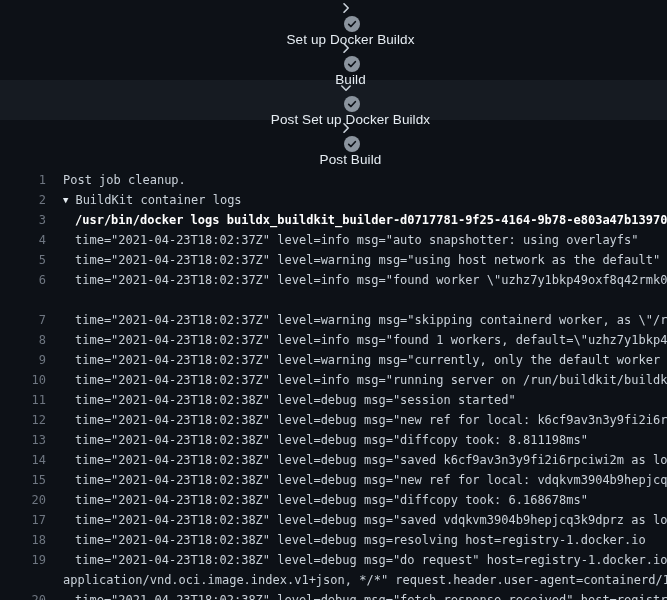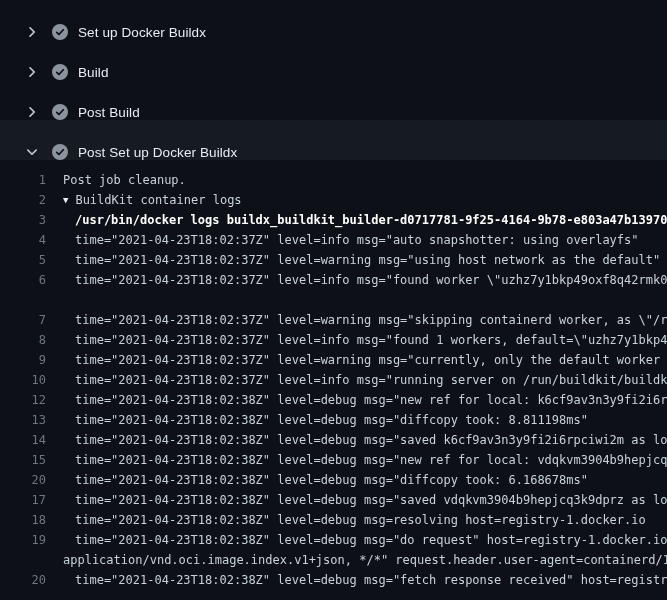--- a/index.html
+++ b/index.html
@@ -9,24 +9,25 @@
     overflow: hidden;
     background: #0d1117;
     font-family: "Liberation Sans", sans-serif;
     position: relative;
   }
   
   .steps { position: absolute; top: 0; left: 0; width: 667px; }
   .step {
     height: 40px;
     display: flex;
-    align-items: flex-end;
+    align-items: center;
     padding-left: 24px;
     box-sizing: border-box;
     cursor: pointer;
+    flex-direction: column;
   }
   .step.expanded { background: #161b22; }
   .chev {
     width: 16px; height: 16px;
     display: inline-flex; align-items: center; justify-content: center;
     flex: 0 0 16px;
   }
   .check {
     width: 16px; height: 16px;
     margin-left: 12px;
@@ -101,61 +102,62 @@
         </svg>
       </span>
       <span class="check">
         <svg width="16" height="16" viewBox="0 0 16 16">
           <circle cx="8" cy="8" r="8" fill="#8b949e"></circle>
           <path d="M4.7 8.3l2.2 2.2 4.4-4.8" fill="none" stroke="#0d1117" stroke-width="1.7" stroke-linecap="round" stroke-linejoin="round"></path>
         </svg>
       </span>
       <span class="step-label">Build</span>
     </div>
+    <div class="step expanded">
+      <span class="chev">
+        <svg width="16" height="16" viewBox="0 0 16 16">
+          <path d="M3.8 6l4.2 4.2L12.2 6" fill="none" stroke="#c9d1d9" stroke-width="1.6" stroke-linecap="round" stroke-linejoin="round"></path>
+        </svg>
+      </span>
+      <span class="check">
+        <svg width="16" height="16" viewBox="0 0 16 16">
+          <circle cx="8" cy="8" r="8" fill="#8b949e"></circle>
+          <path d="M4.7 8.3l2.2 2.2 4.4-4.8" fill="none" stroke="#0d1117" stroke-width="1.7" stroke-linecap="round" stroke-linejoin="round"></path>
+        </svg>
+      </span>
+      <span class="step-label">Post Set up Docker Buildx</span>
+    </div>
     <div class="step">
       <span class="chev">
         <svg width="16" height="16" viewBox="0 0 16 16">
           <path d="M6 3.8l4.2 4.2L6 12.2" fill="none" stroke="#c9d1d9" stroke-width="1.6" stroke-linecap="round" stroke-linejoin="round"></path>
         </svg>
       </span>
       <span class="check">
         <svg width="16" height="16" viewBox="0 0 16 16">
           <circle cx="8" cy="8" r="8" fill="#8b949e"></circle>
           <path d="M4.7 8.3l2.2 2.2 4.4-4.8" fill="none" stroke="#0d1117" stroke-width="1.7" stroke-linecap="round" stroke-linejoin="round"></path>
         </svg>
       </span>
       <span class="step-label">Post Build</span>
     </div>
-    <div class="step expanded">
-      <span class="chev">
-        <svg width="16" height="16" viewBox="0 0 16 16">
-          <path d="M3.8 6l4.2 4.2L12.2 6" fill="none" stroke="#c9d1d9" stroke-width="1.6" stroke-linecap="round" stroke-linejoin="round"></path>
-        </svg>
-      </span>
-      <span class="check">
-        <svg width="16" height="16" viewBox="0 0 16 16">
-          <circle cx="8" cy="8" r="8" fill="#8b949e"></circle>
-          <path d="M4.7 8.3l2.2 2.2 4.4-4.8" fill="none" stroke="#0d1117" stroke-width="1.7" stroke-linecap="round" stroke-linejoin="round"></path>
-        </svg>
-      </span>
-      <span class="step-label">Post Set up Docker Buildx</span>
-    </div>
   </div>
 <div class="log">
     <div class="log-row indent-a style-plain"><a class="num">1</a><span class="row-text">Post job cleanup.</span></div>
     <div class="log-row indent-a style-plain"><a class="num">2</a><span class="row-text"><span class="group-toggle"><span class="tri">▼</span><span>BuildKit container logs</span></span></span></div>
     <div class="log-row indent-b style-command"><a class="num">3</a><span class="row-text">/usr/bin/docker logs buildx_buildkit_builder-d0717781-9f25-4164-9b78-e803a47b13970</span></div>
     <div class="log-row indent-b style-plain"><a class="num">4</a><span class="row-text">time="2021-04-23T18:02:37Z" level=info msg="auto snapshotter: using overlayfs"</span></div>
     <div class="log-row indent-b style-plain"><a class="num">5</a><span class="row-text">time="2021-04-23T18:02:37Z" level=warning msg="using host network as the default"</span></div>
     <div class="log-row indent-b style-plain"><a class="num">6</a><span class="row-text">time="2021-04-23T18:02:37Z" level=info msg="found worker \"uzhz7y1bkp49oxf8q42rmk0xjd"</span></div>
     <div class="log-row indent-a style-plain"><a class="num"></a></div>
     <div class="log-row indent-b style-plain"><a class="num">7</a><span class="row-text">time="2021-04-23T18:02:37Z" level=warning msg="skipping containerd worker, as \"/run"</span></div>
     <div class="log-row indent-b style-plain"><a class="num">8</a><span class="row-text">time="2021-04-23T18:02:37Z" level=info msg="found 1 workers, default=\"uzhz7y1bkp49oxf"</span></div>
     <div class="log-row indent-b style-plain"><a class="num">9</a><span class="row-text">time="2021-04-23T18:02:37Z" level=warning msg="currently, only the default worker can"</span></div>
     <div class="log-row indent-b style-plain"><a class="num">10</a><span class="row-text">time="2021-04-23T18:02:37Z" level=info msg="running server on /run/buildkit/buildkitd"</span></div>
+    <div class="log-row indent-b style-plain"><a class="num">11</a><span class="row-text">time="2021-04-23T18:02:38Z" level=debug msg="session started"</span></div>
     <div class="log-row indent-b style-plain"><a class="num">12</a><span class="row-text">time="2021-04-23T18:02:38Z" level=debug msg="new ref for local: k6cf9av3n3y9fi2i6rpciw"</span></div>
     <div class="log-row indent-b style-plain"><a class="num">13</a><span class="row-text">time="2021-04-23T18:02:38Z" level=debug msg="diffcopy took: 8.811198ms"</span></div>
     <div class="log-row indent-b style-plain"><a class="num">14</a><span class="row-text">time="2021-04-23T18:02:38Z" level=debug msg="saved k6cf9av3n3y9fi2i6rpciwi2m as local"</span></div>
     <div class="log-row indent-b style-plain"><a class="num">15</a><span class="row-text">time="2021-04-23T18:02:38Z" level=debug msg="new ref for local: vdqkvm3904b9hepjcq3k9"</span></div>
     <div class="log-row indent-b style-plain"><a class="num">20</a><span class="row-text">time="2021-04-23T18:02:38Z" level=debug msg="diffcopy took: 6.168678ms"</span></div>
     <div class="log-row indent-b style-plain"><a class="num">17</a><span class="row-text">time="2021-04-23T18:02:38Z" level=debug msg="saved vdqkvm3904b9hepjcq3k9dprz as local"</span></div>
     <div class="log-row indent-b style-plain"><a class="num">18</a><span class="row-text">time="2021-04-23T18:02:38Z" level=debug msg=resolving host=registry-1.docker.io</span></div>
     <div class="log-row indent-b style-plain"><a class="num">19</a><span class="row-text">time="2021-04-23T18:02:38Z" level=debug msg="do request" host=registry-1.docker.io re</span></div>
     <div class="log-row indent-a style-plain"><a class="num"></a><span class="row-text">application/vnd.oci.image.index.v1+json, */*" request.header.user-agent=containerd/1.4.</span></div>
     <div class="log-row indent-b style-plain"><a class="num">20</a><span class="row-text">time="2021-04-23T18:02:38Z" level=debug msg="fetch response received" host=registry-1</span></div>

